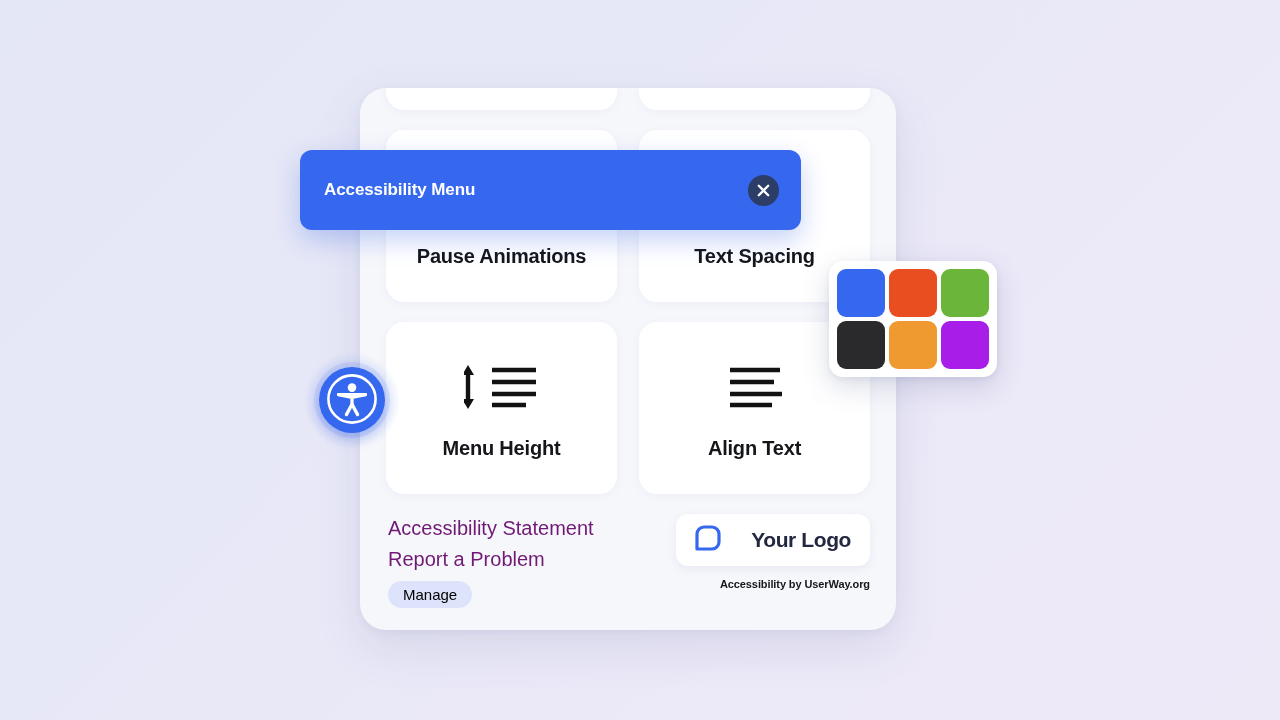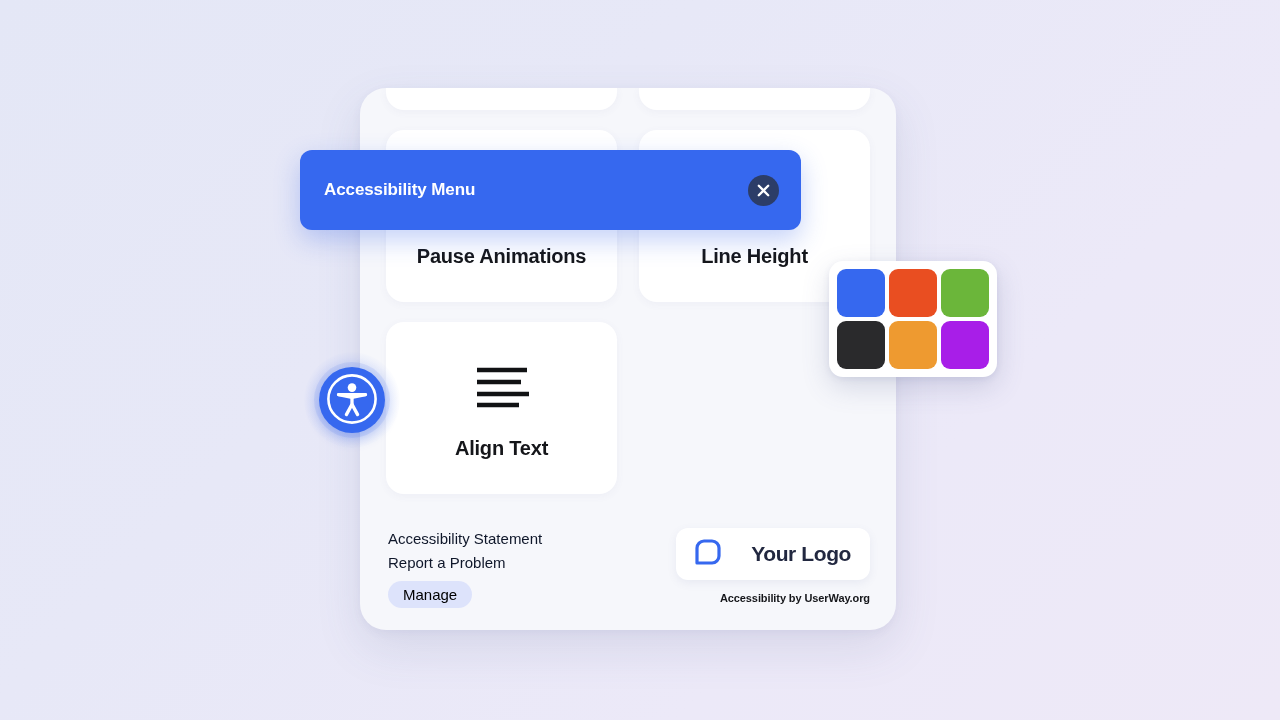--- a/index.html
+++ b/index.html
@@ -76,21 +76,21 @@
   .close-btn svg { display:block; }
 
   
   .footer {
     position:absolute;
     left:26px; right:26px; bottom:22px;
     display:flex; justify-content:space-between; align-items:flex-start;
   }
   .footer-left { display:flex; flex-direction:column; gap:2px; padding-left:2px; }
   .footer-link {
-    font-size:15px; color:#0f172a; text-decoration:none; line-height:1.42;
+    font-size:20px; color:#701a75; text-decoration:none; line-height:1.42;
     cursor:pointer;
   }
   .manage-pill {
     margin-top:6px; align-self:flex-start;
     background:#dde3fb; color:#000000;
     font-size:15px; padding:5px 15px; border-radius:14px;
     border:none; cursor:pointer; font-family:inherit;
   }
   .footer-right { display:flex; flex-direction:column; align-items:flex-end; gap:12px; }
   .logo-box {
@@ -148,37 +148,40 @@
 
 <div class="widget-panel">
 
   <div class="cards-area">
 
     <div class="card clipped"></div>
     <div class="card clipped"></div>
 
     <div class="card full row2">
       <div class="card-label">Pause Animations</div>
+    </div>
+    <div class="card full row2">
+      <div class="card-label">Text Spacing</div>
     </div>
 
     <div class="card full">
       <div class="card-icon">
         <svg width="76" height="44" viewBox="0 0 76 44">
           <g stroke="#111214" stroke-width="4.4" stroke-linecap="butt">
             <line x1="4" y1="6" x2="4" y2="38"></line>
             <line x1="28" y1="5" x2="72" y2="5"></line>
             <line x1="28" y1="17" x2="72" y2="17"></line>
             <line x1="28" y1="29" x2="72" y2="29"></line>
             <line x1="28" y1="40" x2="62" y2="40"></line>
           </g>
           <polygon points="4,0 10,10 -2,10" fill="#111214"></polygon>
           <polygon points="4,44 10,34 -2,34" fill="#111214"></polygon>
         </svg>
       </div>
-      <div class="card-label">Line Height</div>
+      <div class="card-label">Menu Height</div>
     </div>
 
     <div class="card full">
       <div class="card-icon">
         <svg width="54" height="42" viewBox="0 0 54 42">
           <g stroke="#111214" stroke-width="4.6" stroke-linecap="butt">
             <line x1="2" y1="4" x2="52" y2="4"></line>
             <line x1="2" y1="16" x2="46" y2="16"></line>
             <line x1="2" y1="28" x2="54" y2="28"></line>
             <line x1="2" y1="39" x2="44" y2="39"></line>

